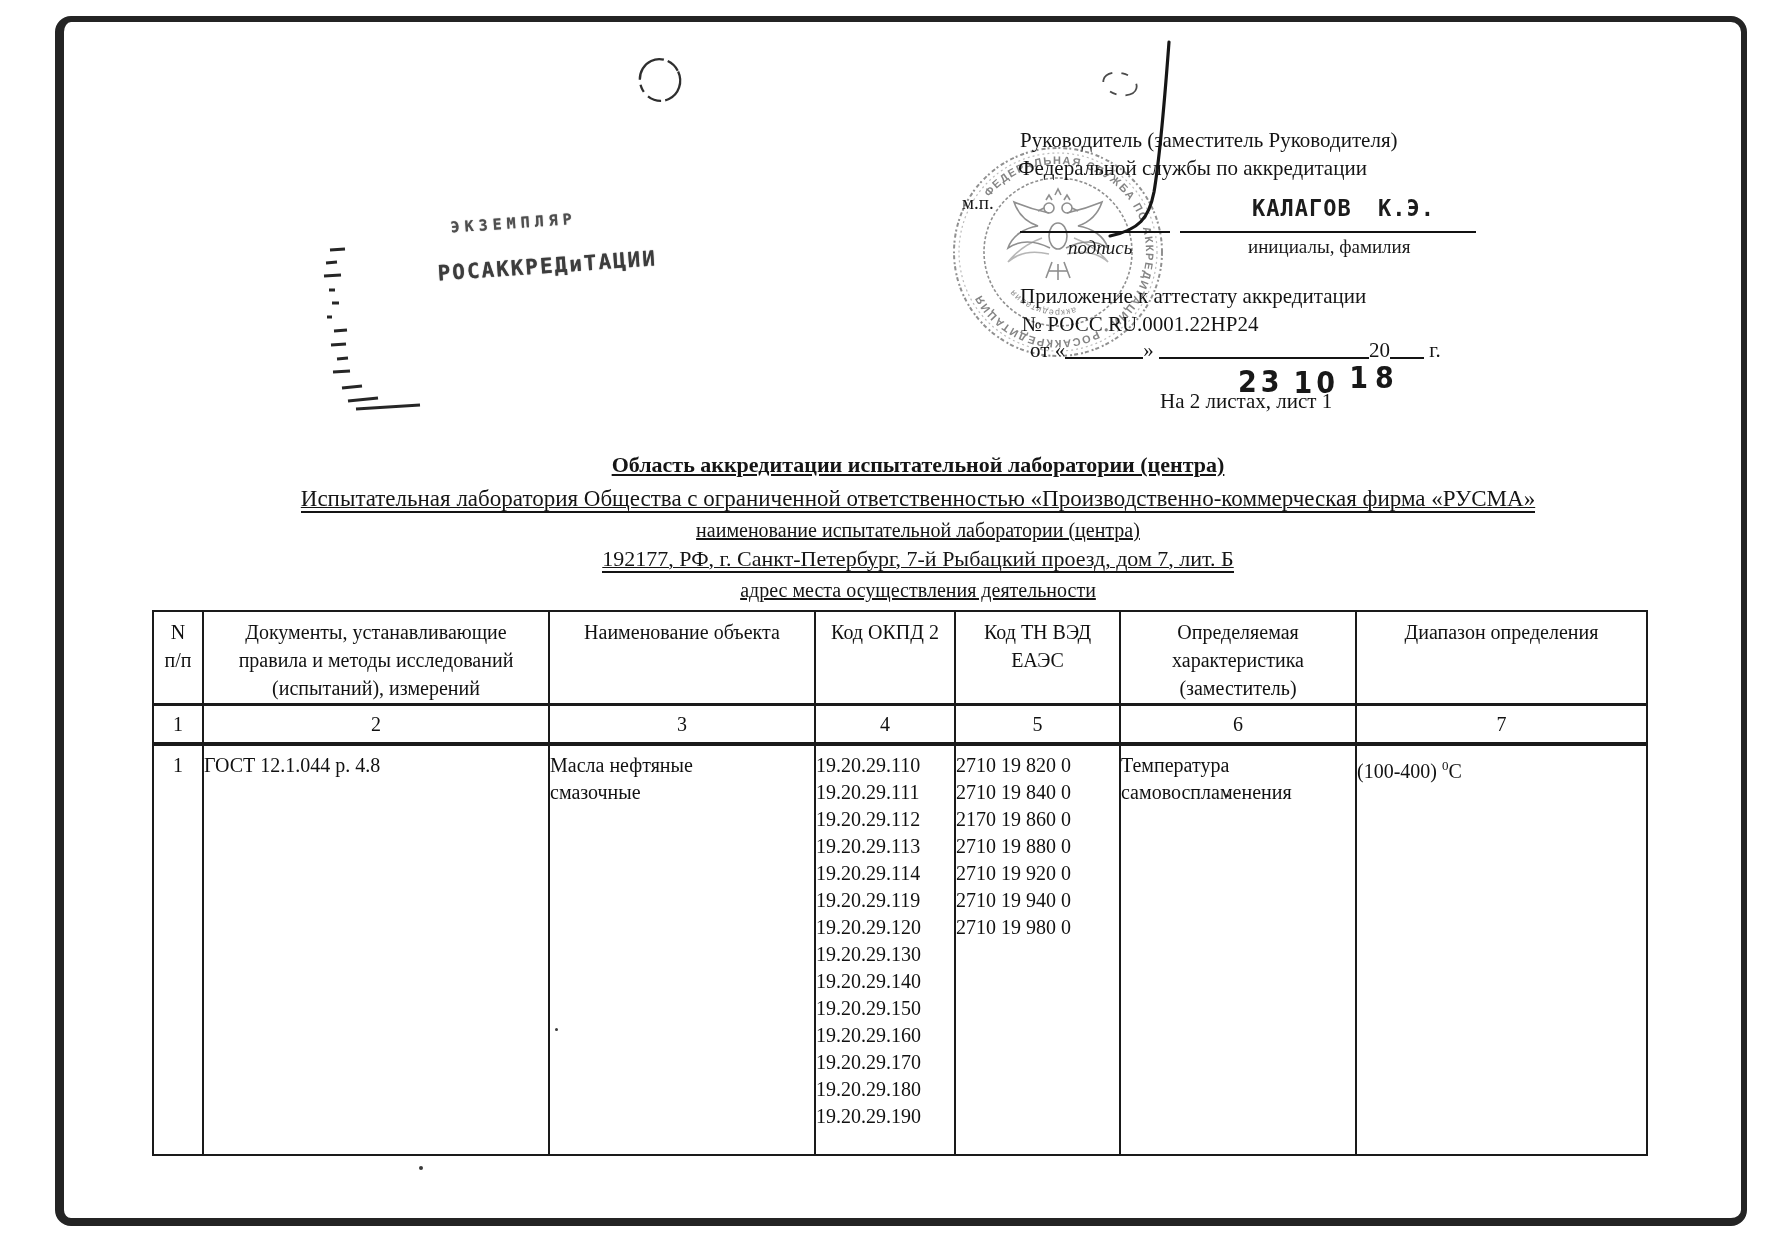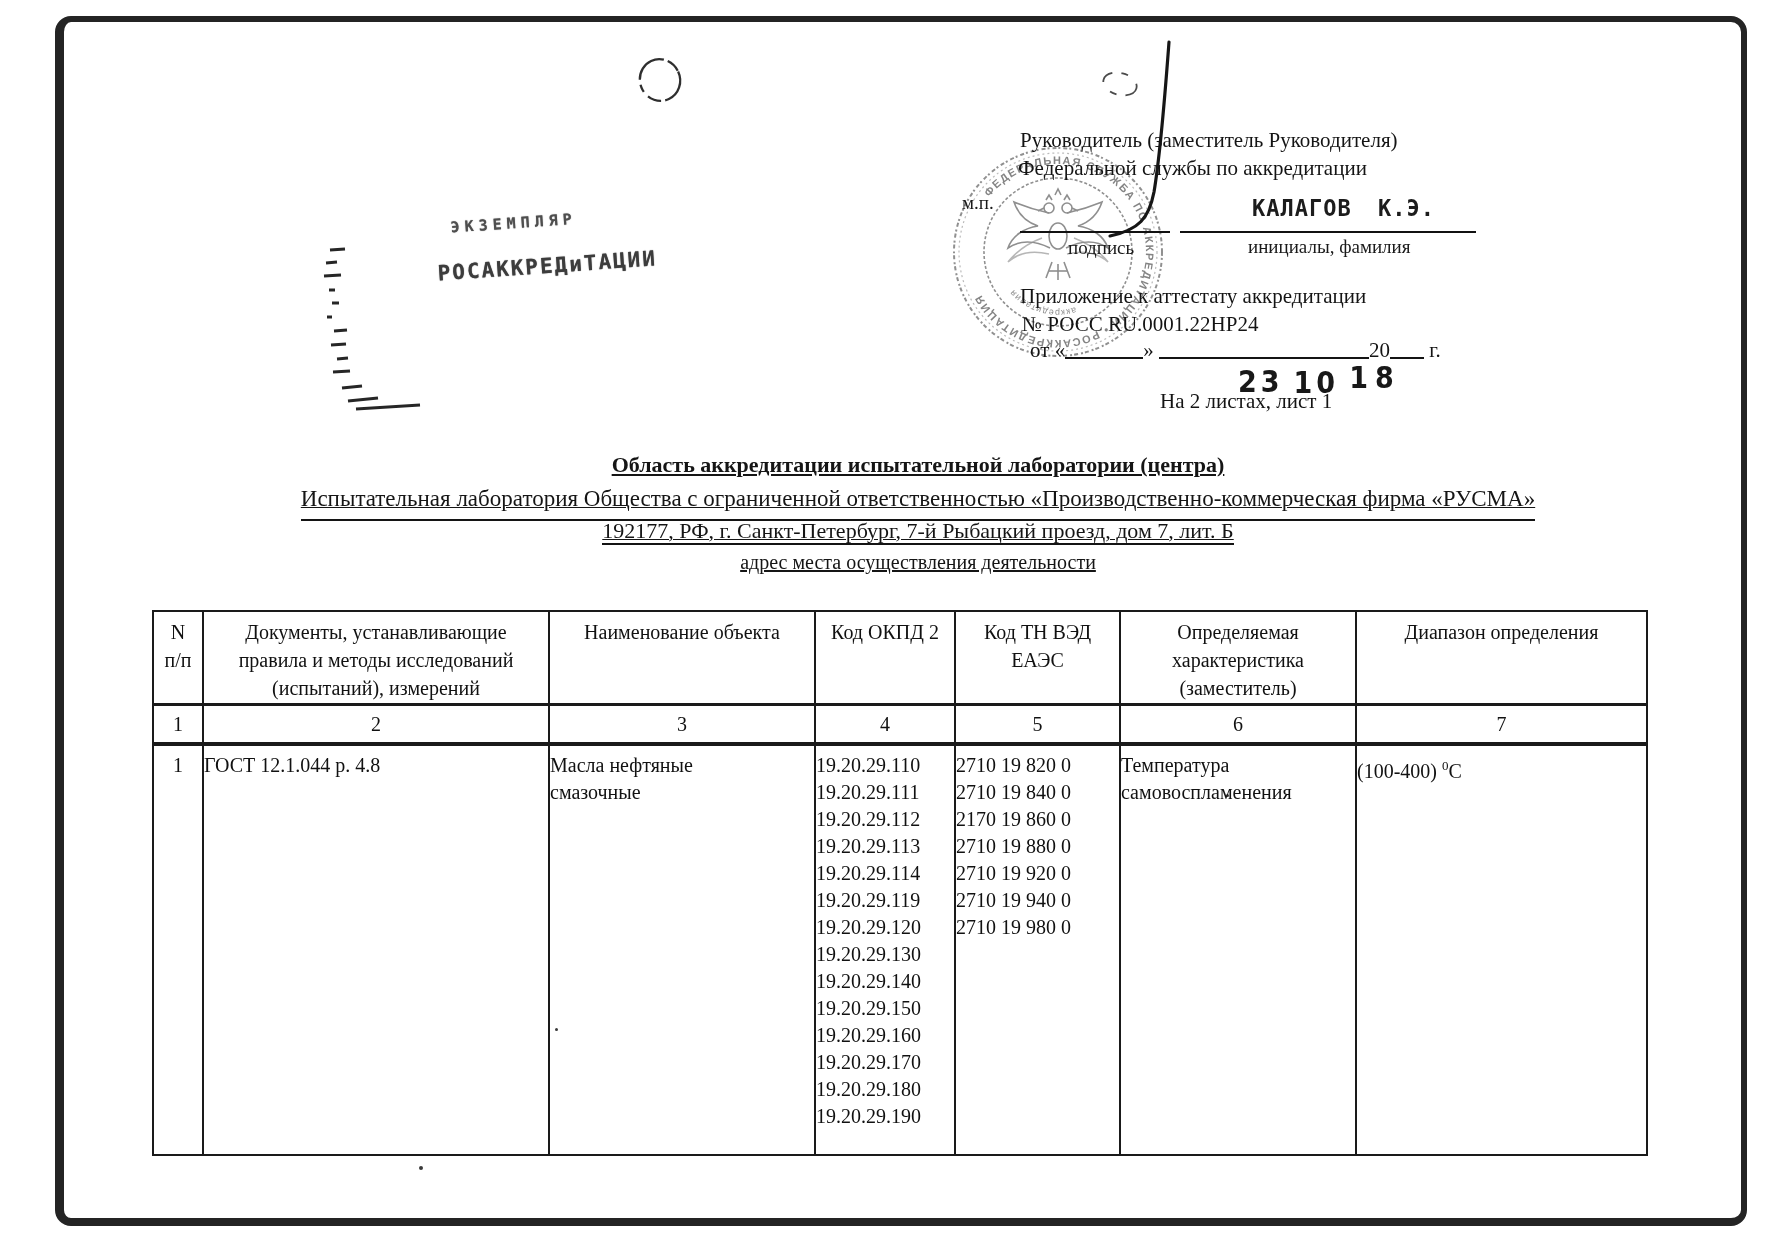--- a/index.html
+++ b/index.html
@@ -24,21 +24,21 @@
   
   .copy-stamp{position:absolute;left:436px;top:212px;transform:rotate(-4deg);
         font-family:"DejaVu Sans Mono", monospace;font-weight:700;color:#222;}
   .copy-stamp .l1{font-size:15px;letter-spacing:5px;margin-left:16px;opacity:.8;
         text-shadow:0 0 1px #555;}
   .copy-stamp .l2{font-size:21px;letter-spacing:2px;margin-top:24px;opacity:.88;
         text-shadow:0 0 1px #444;}
   
   .title-block{position:absolute;left:108px;width:1620px;top:452px;text-align:center;text-decoration:underline;}
   .doc-title{font-size:22px;font-weight:700;margin-bottom:7px;}
-  .u-line{font-size:23px;border-bottom:2px solid #141414;padding-bottom:8px;display:inline;text-align:center;}
+  .u-line{font-size:23px;border-bottom:2px solid #141414;padding-bottom:0px;display:inline;text-align:center;}
   .u-line2{font-size:22px;border-bottom:2px solid #141414;display:inline;}
   .cap{font-size:20px;margin-top:5px;}
   .tb-row{line-height:27px;}
   
   table.acc{position:absolute;left:152px;top:610px;width:1494px;border-collapse:collapse;
         table-layout:fixed;font-size:20px;color:#111;}
   table.acc th, table.acc td{border:2px solid #1a1a1a;padding:0;vertical-align:top;
         font-weight:normal;}
   table.acc thead th{height:85px;text-align:center;line-height:28px;padding-top:6px;
         border-bottom:3px solid #1a1a1a;}
@@ -121,37 +121,38 @@
     <div class="l1">ЭКЗЕМПЛЯР</div>
     <div class="l2">РОСАККРЕДиТАЦИИ</div>
   </div>
 
   <div class="abs ap-line" style="left:1020px;top:128px;">Руководитель (заместитель Руководителя)</div>
   <div class="abs ap-line" style="left:1018px;top:156px;">Федеральной службы по аккредитации</div>
   <div class="abs ap-cap" style="left:962px;top:160px;margin-top:32px;">м.п.</div>
   <div class="abs stamp-name" style="left:1252px;top:195px;">КАЛАГОВ К.Э.</div>
   <div class="sig-line" style="left:1020px;top:231px;width:150px;"></div>
   <div class="sig-line" style="left:1180px;top:231px;width:296px;"></div>
-  <div class="abs ap-cap" style="left:1068px;top:237px;">подпись</div>
+  <div class="abs ap-cap" style="left:1068px;top:237px;font-style:italic;">подпись</div>
   <div class="abs ap-cap" style="left:1248px;top:236px;">инициалы, фамилия</div>
   <div class="abs ap-line" style="left:1020px;top:284px;">Приложение к аттестату аккредитации</div>
   <div class="abs ap-line" style="left:1022px;top:312px;">№ РОСС RU.0001.22НР24</div>
   <div class="abs ap-line" style="left:1030px;top:338px;">
     <span>от «</span><span class="blank" style="width:78px;"></span><span>»</span>
     <span class="blank" style="width:210px;"></span><span>20</span><span class="blank" style="width:34px;"></span>
     <span>г.</span>
   </div>
   <div class="abs date-stamp" style="left:1238px;top:366px;">
     <span class="g1">23</span><span class="g2">10</span><span class="g3">18</span>
   </div>
   <div class="abs ap-line" style="left:1160px;top:389px;">На 2 листах, лист 1</div>
 
   <div class="title-block">
     <div class="doc-title">Область аккредитации испытательной лаборатории (центра)</div>
     <div class="tb-row"><span class="u-line">Испытательная лаборатория Общества с ограниченной ответственностью «Производственно-коммерческая фирма «РУСМА»</span></div>
+    <div class="cap">наименование испытательной лаборатории (центра)</div>
     <div class="tb-row" style="margin-top:3px;"><span class="u-line2">192177, РФ, г. Санкт-Петербург, 7-й Рыбацкий проезд, дом 7, лит. Б</span></div>
     <div class="cap">адрес места осуществления деятельности</div>
   </div>
 
   <table class="acc">
     <colgroup>
       <col style="width:50px;">
         <col style="width:346px;">
         <col style="width:266px;">
       <col style="width:140px;">

